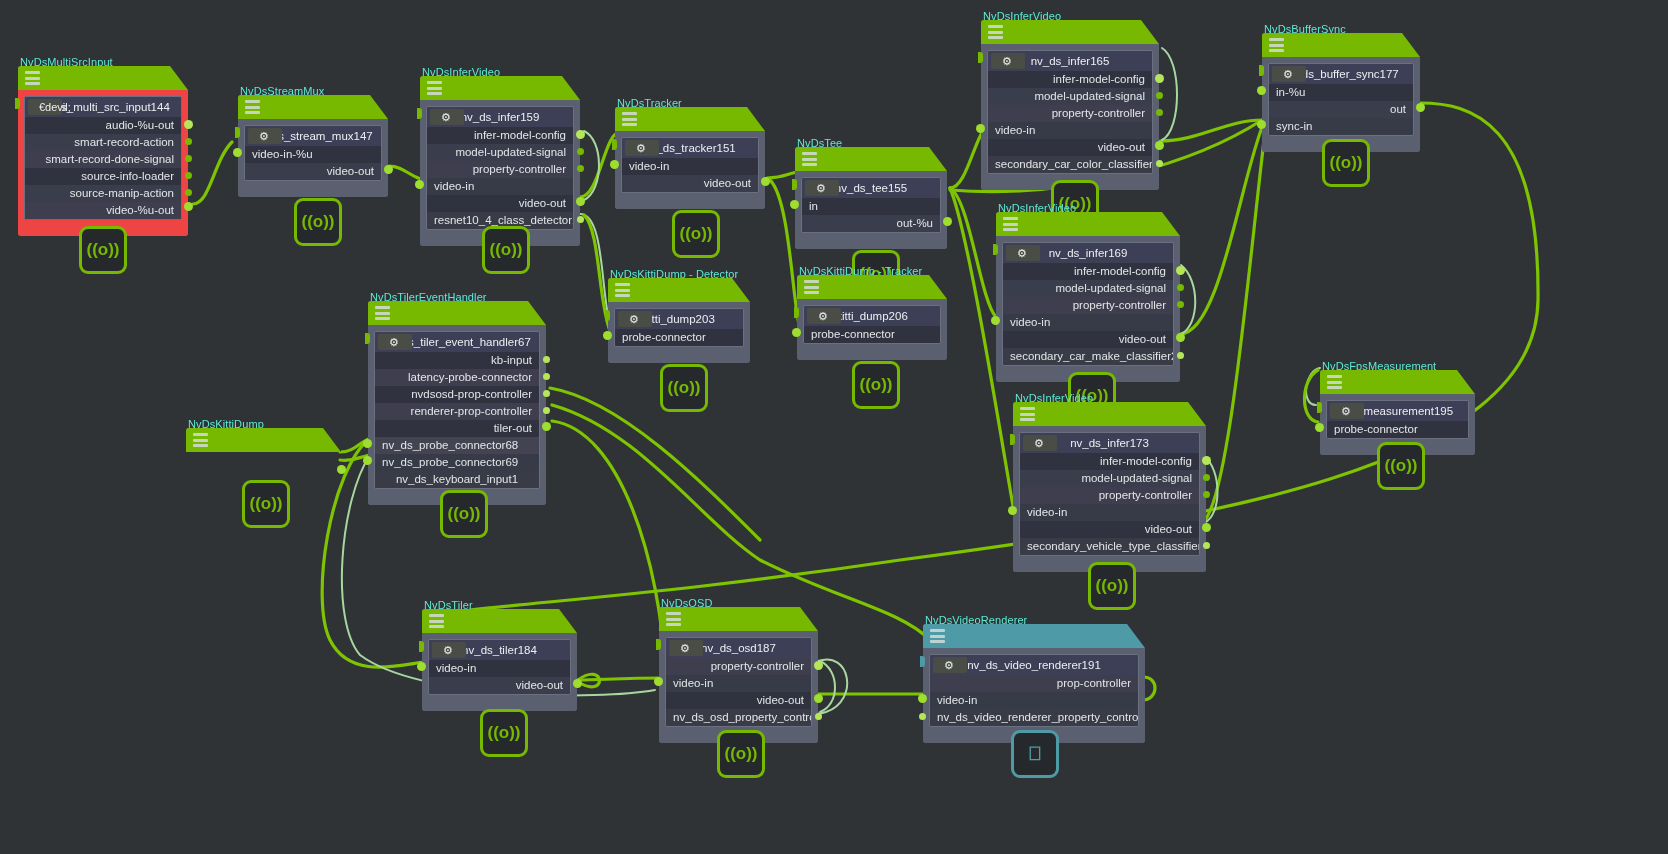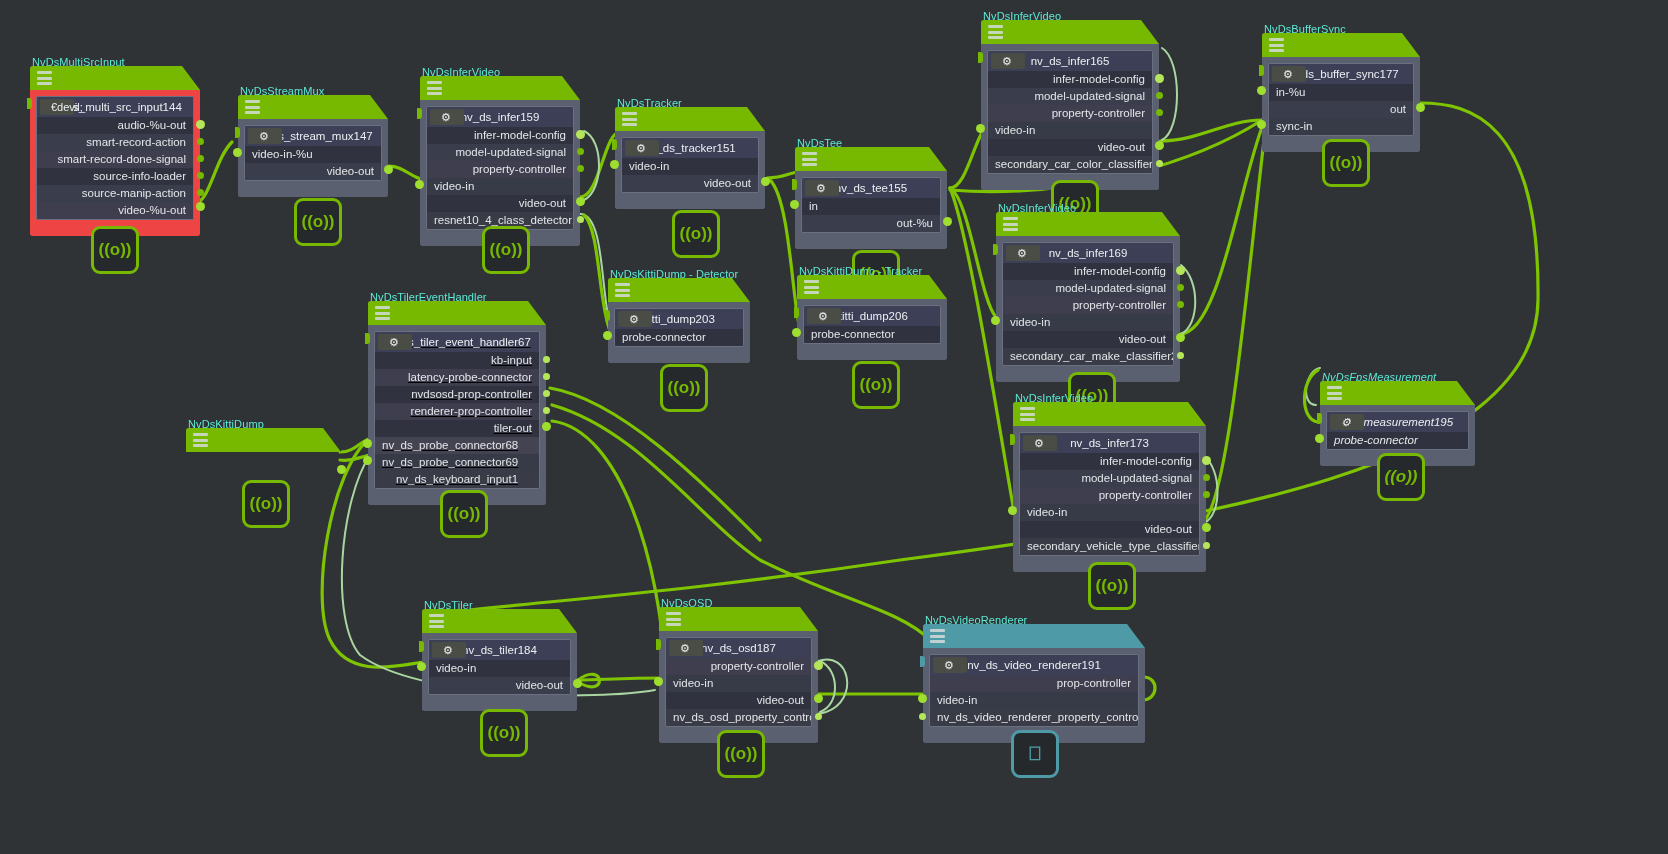--- a/index.html
+++ b/index.html
@@ -96,21 +96,21 @@
       <path d="M1181,265 C1200,280 1200,325 1181,334" stroke="#a9d6a0" stroke-width="2"></path>
 
       <path d="M1204,456 C1222,470 1222,515 1204,523" stroke="#a9d6a0" stroke-width="2"></path>
 
       <path d="M820,661 C840,670 840,705 820,712" stroke="#a9d6a0" stroke-width="2"></path>
 
       <path d="M550,388 C620,400 700,480 760,540"></path>
     </g>
   </svg>
 
-  <div class="node" id="n-multisrc" style="left:30px;top:66px;width:170px;">
+  <div class="node" id="n-multisrc" style="left:18px;top:66px;width:170px;">
     <div class="node-title">NvDsMultiSrcInput</div>
     <div class="frame" style="background:#5b6070;">
       <div class="hdr" style="background:#76b900;">
         <div class="hamb">
             <i></i>
             <i></i>
             <i></i>
           </div>
         <div class="hdrclip"></div>
       </div>
@@ -464,21 +464,21 @@
         </div>
       </div>
       <div class="ctag" style="background:#76b900;left:-3px;top:32px;"></div>
       <div class="port" style="background:#9ede2e;left:-5px;top:53px;"></div>
       <div class="port" style="background:#9ede2e;right:-5px;top:70px;"></div>
       <div class="port" style="background:#9ede2e;left:-5px;top:87px;"></div>
     </div>
     <div class="wifi" style="left:60px;top:106px;border:3px solid #76b900;color:#76b900;">((o))</div>
   </div>
 
-  <div class="node" id="n-fps" style="left:1320px;top:381px;width:155px;font-style:italic;">
+  <div class="node" id="n-fps" style="left:1320px;top:370px;width:155px;">
     <div class="node-title">NvDsFpsMeasurement</div>
     <div class="frame" style="background:#5b6070;">
       <div class="hdr" style="background:#76b900;">
         <div class="hamb">
             <i></i>
             <i></i>
             <i></i>
           </div>
         <div class="hdrclip"></div>
       </div>
@@ -492,21 +492,21 @@
           </div>
           <div class="prow l b1">probe-connector</div>
         </div>
       </div>
       <div class="ctag" style="background:#76b900;left:-3px;top:32px;"></div>
       <div class="port" style="background:#9ede2e;left:-5px;top:53px;"></div>
     </div>
     <div class="wifi" style="left:57px;top:72px;border:3px solid #76b900;color:#76b900;">((o))</div>
   </div>
 
-  <div class="node" id="n-tilerevent" style="left:368px;top:301px;width:178px;text-decoration:underline;">
+  <div class="node" id="n-tilerevent" style="left:368px;top:301px;width:178px;">
     <div class="node-title">NvDsTilerEventHandler</div>
     <div class="frame" style="background:#5b6070;">
       <div class="hdr" style="background:#76b900;">
         <div class="hamb">
             <i></i>
             <i></i>
             <i></i>
           </div>
         <div class="hdrclip"></div>
       </div>

